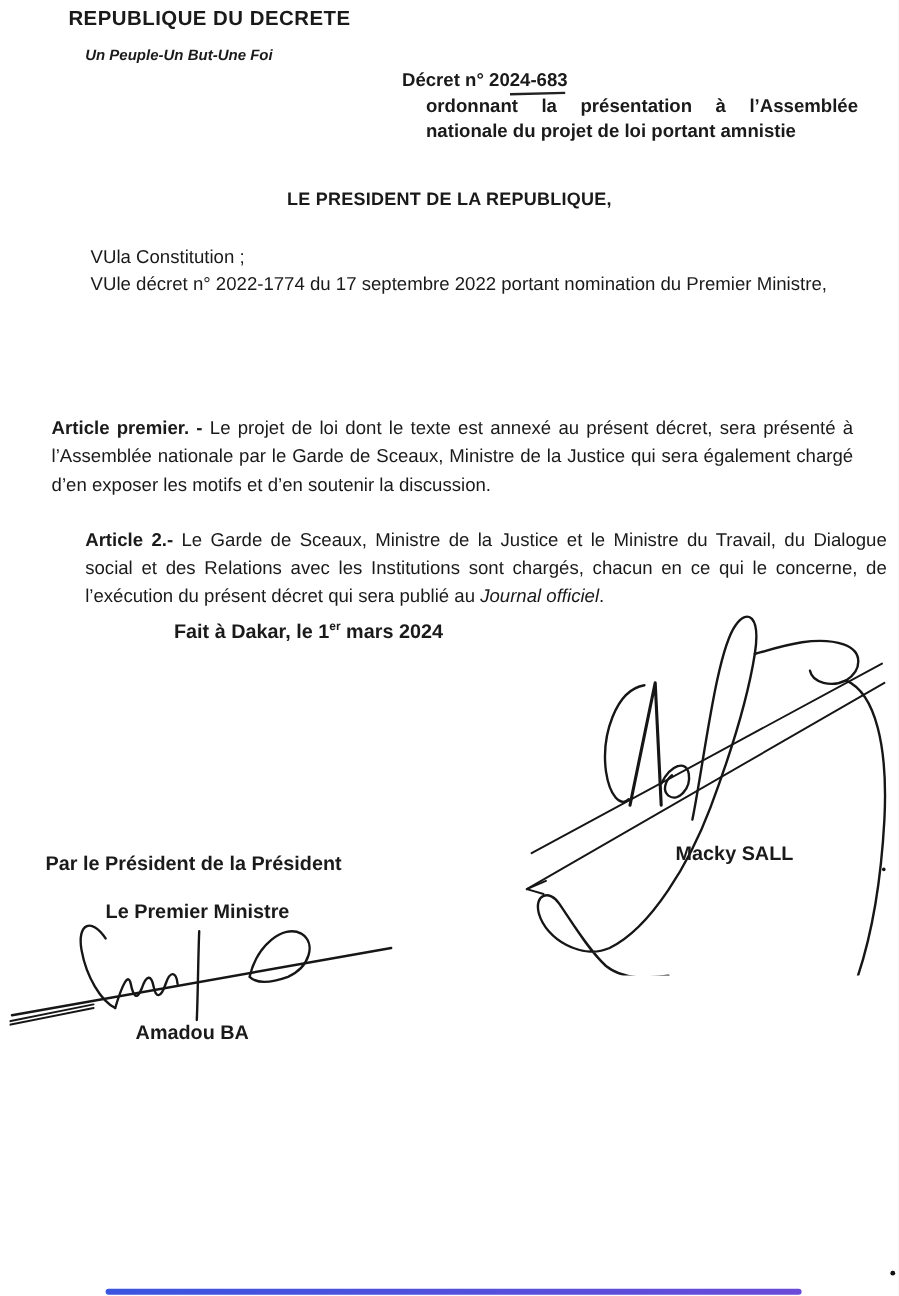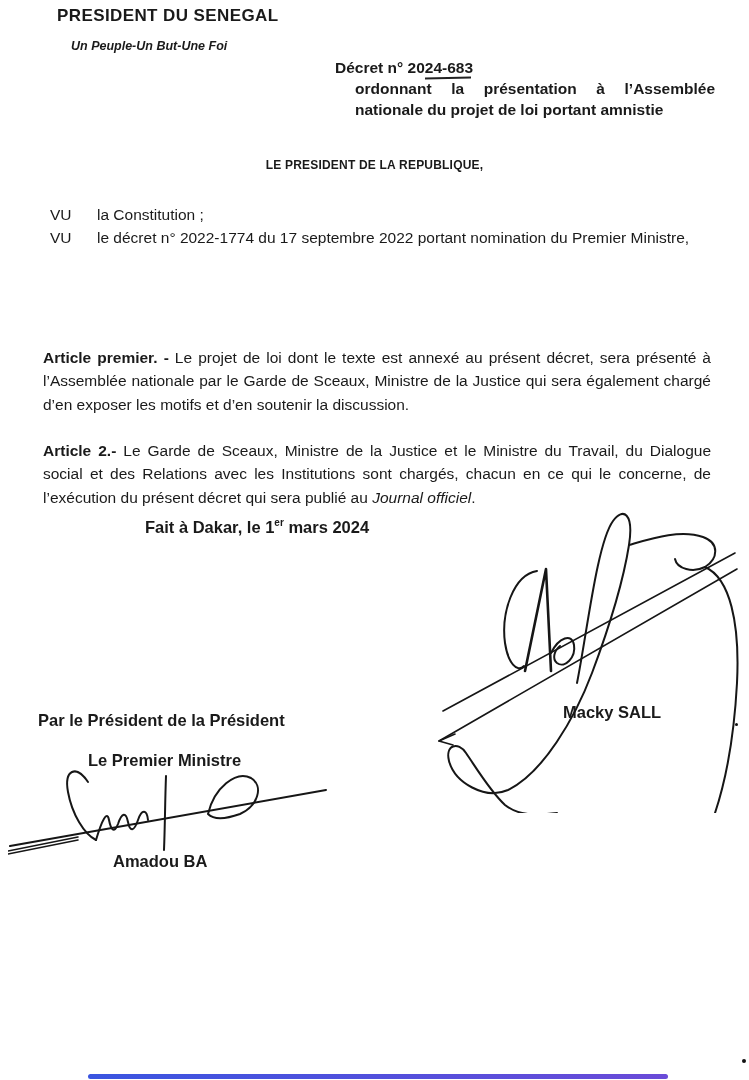--- a/index.html
+++ b/index.html
@@ -10,32 +10,32 @@
   }
   
   .header{position:absolute;left:57px;top:6px;}
   .republic{font-size:17px;font-weight:700;letter-spacing:.4px;}
   .motto{font-size:12.5px;font-style:italic;font-weight:700;margin-left:14px;margin-top:13px;}
   
   .decree-head{position:absolute;left:335px;top:57px;width:380px;font-weight:700;font-size:15.5px;line-height:21px;}
   .decree-subject{text-align:justify;margin-left:20px;}
   .num-underline{position:absolute;left:90px;top:20px;width:46px;height:2px;background:#222;transform:rotate(-1.5deg);}
   
-  .h-center{position:absolute;left:0;width:749px;text-align:center;font-weight:700;font-size:12px;letter-spacing:.2px;}
+  .h-center{position:absolute;left:0;width:749px;text-align:center;font-weight:700;font-size:15px;letter-spacing:.2px;}
   .president-heading{top:158px;}
   .decrete-heading{top:287px;}
   
   .visas{position:absolute;left:50px;top:203px;width:655px;font-size:15.5px;line-height:23px;}
   .visa-row{display:flex;}
-  .visa-label{width:47px;flex:none;}
+  .visa-label{width:47px;flex:none;text-align:right;}
   .visa-text{flex:1;text-align:justify;}
   
   .article{position:absolute;left:43px;width:668px;text-align:justify;font-size:15.5px;line-height:23.5px;}
   .article-1{top:330px;}
-  .article-2{top:423px;}
+  .article-2{top:423px;margin-left:28px;}
   .alabel{font-weight:700;}
   .asep{font-weight:700;}
   .jofficiel{font-style:italic;}
   
   .dateline{position:absolute;left:145px;top:517px;font-size:16.5px;font-weight:700;}
   .dateline sup{font-size:10px;margin-top:32px;}
   
   .sig-president{position:absolute;left:425px;top:483px;width:320px;height:330px;}
   .name-president{position:absolute;left:563px;top:703px;font-size:16.5px;font-weight:700;}
   .authority-line{position:absolute;left:38px;top:711px;font-size:16.5px;font-weight:700;}
@@ -50,21 +50,21 @@
   .speck{position:absolute;left:742px;top:1059px;width:4px;height:4px;border-radius:50%;background:#111;}
   .accent-bar{position:absolute;left:88px;top:1074px;width:580px;height:5px;border-radius:3px;
     background:linear-gradient(90deg,#3a55e0,#6a4bd8);}
 </style>
 </head>
 <body>
 
 <div class="page">
 
   <div class="header">
-    <div class="republic">PRESIDENT DU SENEGAL</div>
+    <div class="republic">REPUBLIQUE DU DECRETE</div>
     <div class="motto">Un Peuple-Un But-Une Foi</div>
   </div>
 
   <div class="decree-head">
     <div class="decree-number">Décret n°  2024-683</div>
     <div class="num-underline"></div>
     <div class="decree-subject">ordonnant la présentation à l’Assemblée nationale du projet de loi portant amnistie</div>
   </div>
 
   <div class="h-center president-heading">LE PRESIDENT DE LA REPUBLIQUE,</div>

